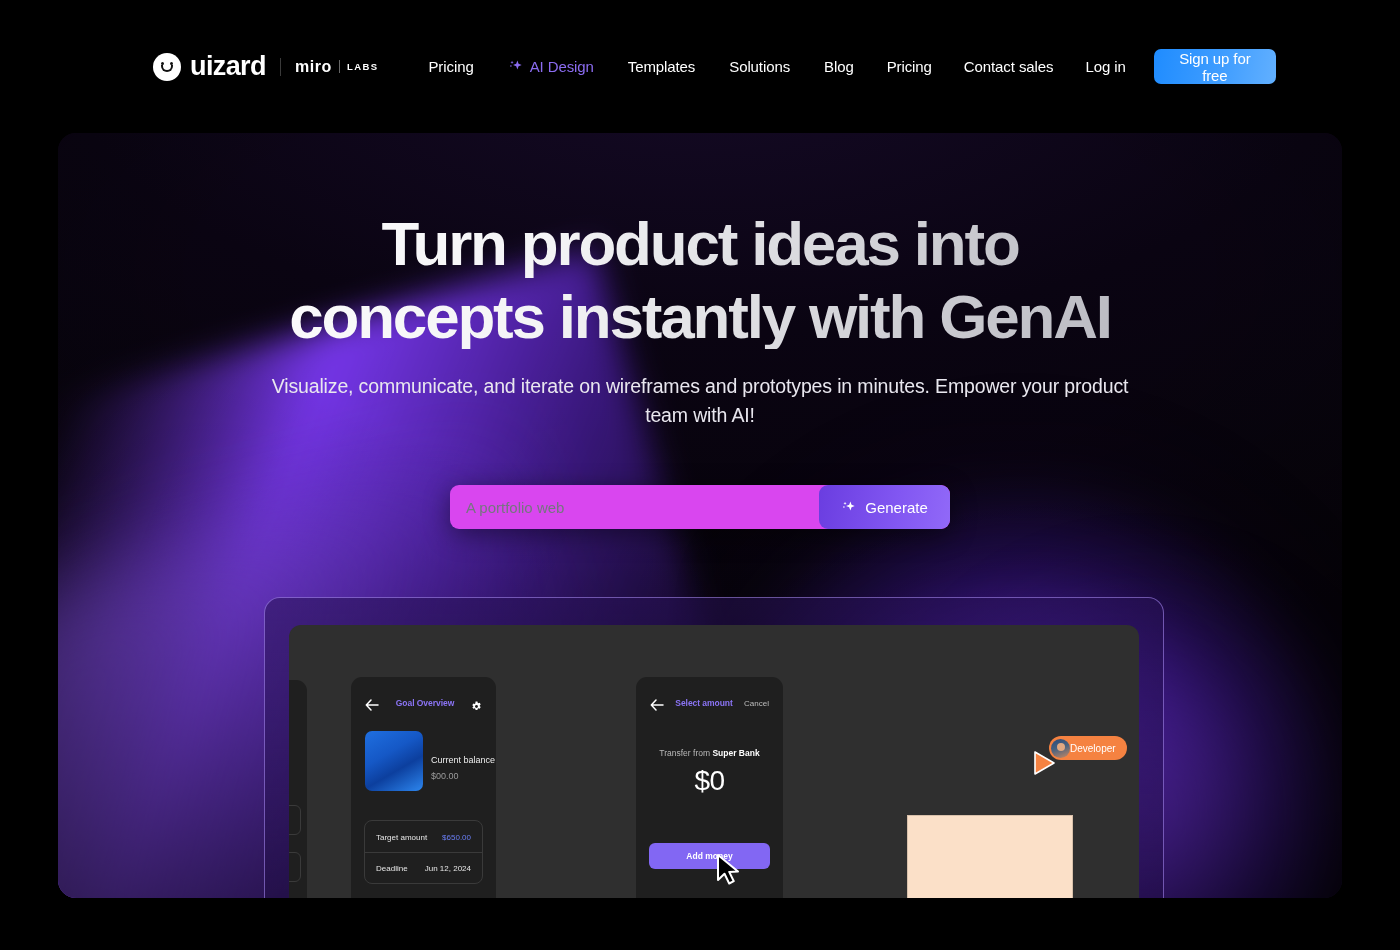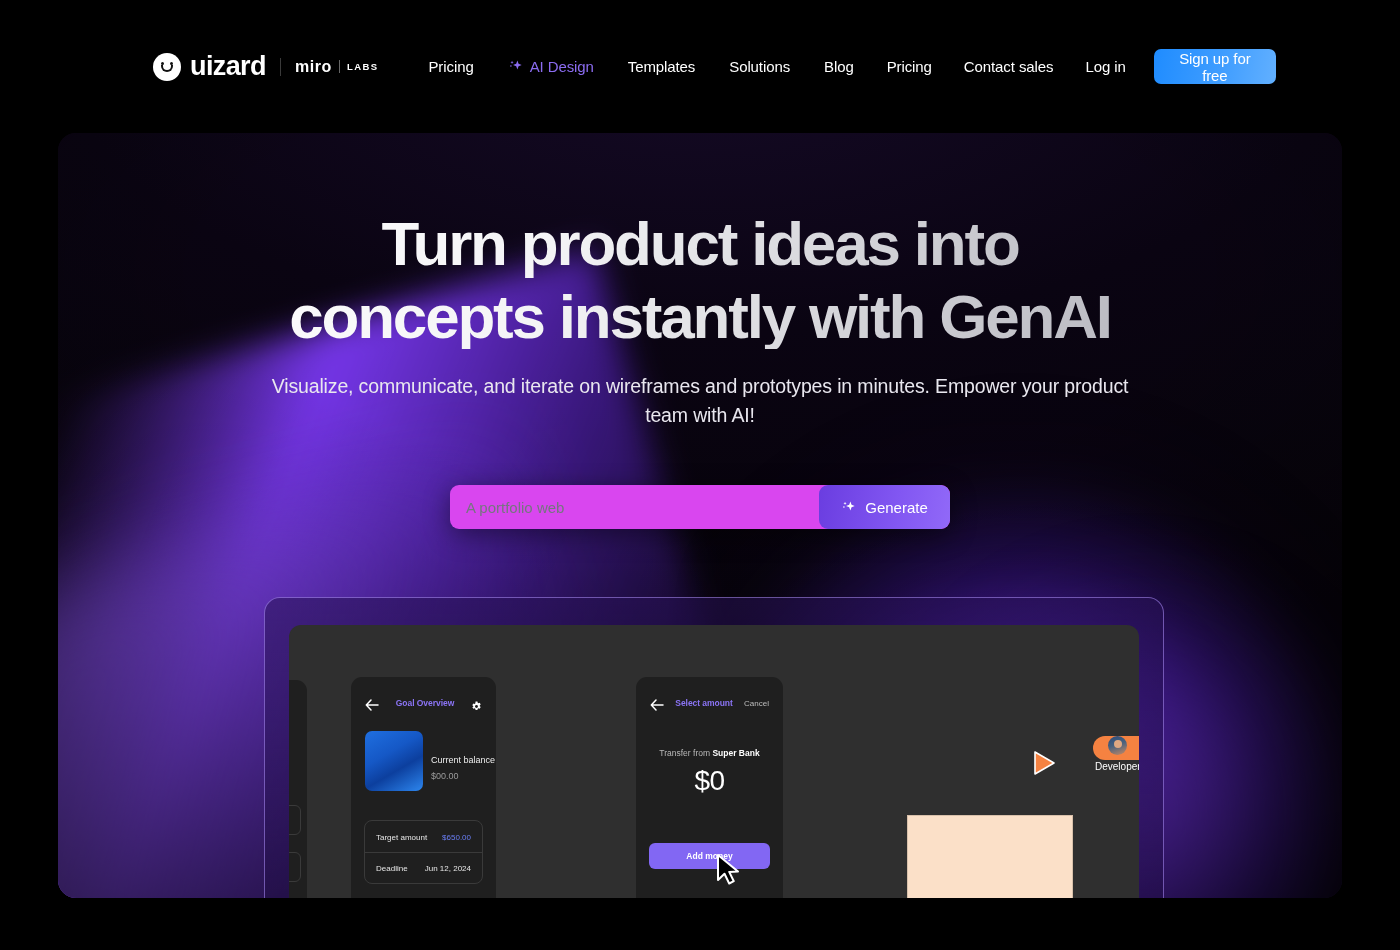--- a/index.html
+++ b/index.html
@@ -264,24 +264,24 @@
     color:#fff; font-size:8.5px; font-weight:600;
   }
   .cursor-white{
     position:absolute; left:79px; top:176px; width:30px; height:34px;
   }
   .peach-rect{
     position:absolute; left:618px; top:190px; width:166px; height:118px;
     background:#fbe0c8; border:1px solid #d8c0aa;
   }
   .dev-badge{
-    position:absolute; left:804px; top:111px;
+    position:absolute; left:760px; top:111px;
     height:24px; padding:0 11px 0 2px;
     background:#f58241; border-radius:13px;
-    display:flex; align-items:center; gap:6px;flex-direction:column;
+    display:flex; align-items:center; 
   }
   .dev-avatar{
     width:19px; height:19px; border-radius:50%;
     background:linear-gradient(160deg,#2b4a7a 0%,#47617f 45%,#c98a63 100%);
     position:relative; overflow:hidden; flex:none;
   }
   .dev-avatar:after{
     content:""; position:absolute; left:5.5px; top:4px;
     width:8px; height:8px; border-radius:50%; background:#e0a882;
   }

